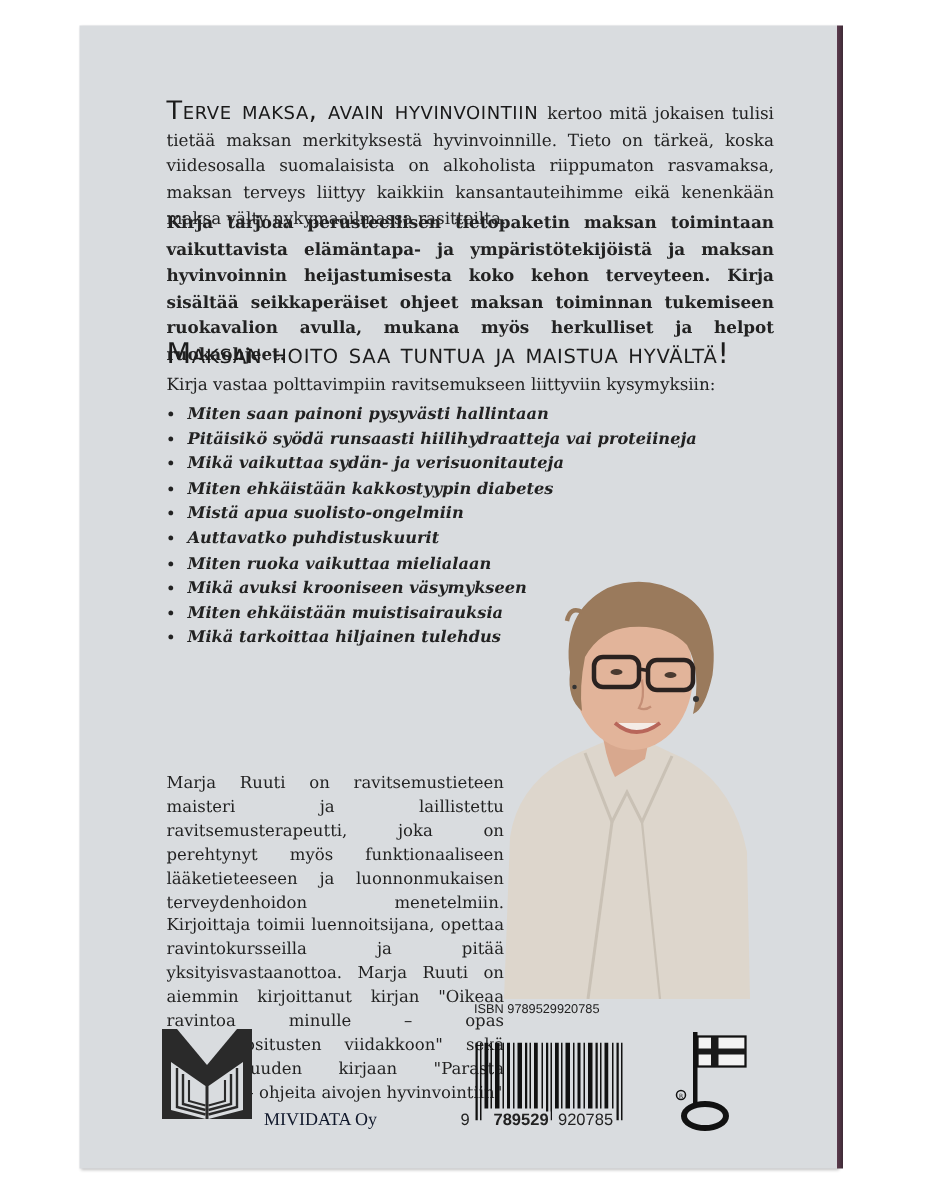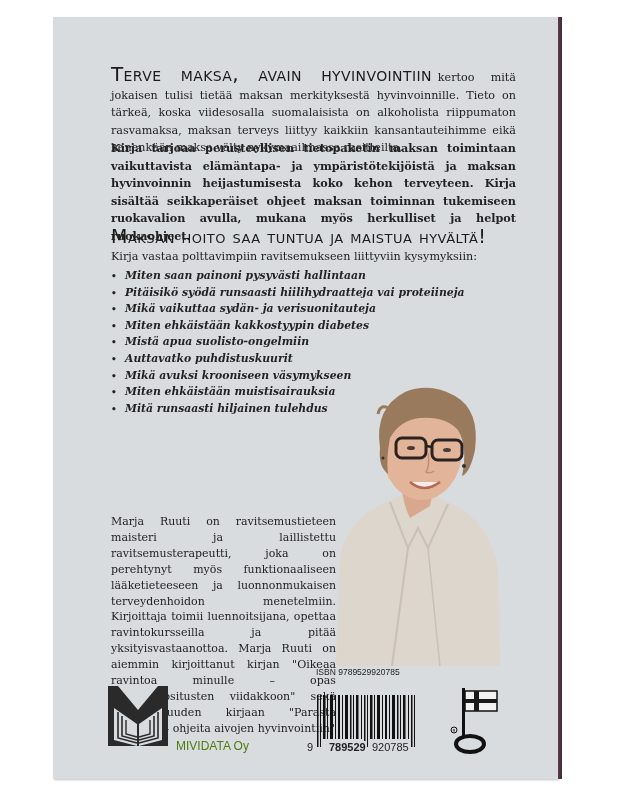--- a/index.html
+++ b/index.html
@@ -36,21 +36,21 @@
       position: absolute;
       left: 111px; top: 66px;
       width: 405px;
       font-size: 11.2px;
       line-height: 17.6px;
       color: #222;
       text-align: justify;
     }
     .intro .title-inline {
       font-family: "DejaVu Sans", sans-serif;
-      font-size: 20px;
+      font-size: 17px;
       font-variant: small-caps;
       letter-spacing: 0.4px;
       margin-right: 6px;
       color: #1a1a1a;
     }
     .para2 {
       position: absolute;
       left: 111px; top: 140px;
       width: 405px;
       font-size: 11.2px;
@@ -109,23 +109,23 @@
       overflow: hidden;
     }
     .logo {
       position: absolute;
       left: 108px; top: 686px;
       width: 60px; height: 60px;
     }
     .publisher-name {
       position: absolute;
       left: 176px; top: 739px;
-      font-family: Liberation Sans, sans-serif;
+      font-family: Liberation Serif, serif;
       font-size: 12px;
-      color: #4d7c0f;
+      color: #0f172a;
       white-space: nowrap;
     }
     .isbn-text {
       position: absolute;
       left: 316px; top: 667px;
       font-family: "Liberation Sans", sans-serif;
       font-size: 8.5px;
       color: #222;
       white-space: nowrap;
     }
@@ -166,23 +166,24 @@
 
 <div class="questions-intro">Kirja vastaa polttavimpiin ravitsemukseen liittyviin kysymyksiin:</div>
 
 <ul class="q-list">
   <li><span class="bullet">•</span><span>Miten saan painoni pysyvästi hallintaan</span></li>
   <li><span class="bullet">•</span><span>Pitäisikö syödä runsaasti hiilihydraatteja vai proteiineja</span></li>
   <li><span class="bullet">•</span><span>Mikä vaikuttaa sydän- ja verisuonitauteja</span></li>
   <li><span class="bullet">•</span><span>Miten ehkäistään kakkostyypin diabetes</span></li>
   <li><span class="bullet">•</span><span>Mistä apua suolisto-ongelmiin</span></li>
   <li><span class="bullet">•</span><span>Auttavatko puhdistuskuurit</span></li>
+  <li><span class="bullet">•</span><span>Miten ruoka vaikuttaa mielialaan</span></li>
   <li><span class="bullet">•</span><span>Mikä avuksi krooniseen väsymykseen</span></li>
   <li><span class="bullet">•</span><span>Miten ehkäistään muistisairauksia</span></li>
-  <li><span class="bullet">•</span><span>Mitä runsaasti hiljainen tulehdus</span></li>
+  <li><span class="bullet">•</span><span>Mikä tarkoittaa hiljainen tulehdus</span></li>
 </ul>
 
 <div class="bio">Marja Ruuti on ravitsemustieteen maisteri ja laillistettu ravitsemusterapeutti, joka on perehtynyt myös funktionaaliseen lääketieteeseen ja luonnonmukaisen terveydenhoidon menetelmiin. Kirjoittaja toimii luennoitsijana, opettaa ravintokursseilla ja pitää yksityisvastaanottoa. Marja Ruuti on aiemmin kirjoittanut kirjan "Oikeaa ravintoa minulle – opas ravintosuositusten viidakkoon" sekä ravinto-osuuden kirjaan "Parasta aivoillesi – ohjeita aivojen hyvinvointiin"</div>
 
 <div class="portrait">
   <svg width="176" height="288" viewBox="0 0 176 288" xmlns="http://www.w3.org/2000/svg">
 
     <path d="M6 288 L10 180 Q16 140 60 122 L88 110 L118 124 Q158 140 168 190 L170 288 Z" fill="#ddd6cc"></path>
     <path d="M60 124 L78 170 L88 150 L98 170 L118 126" fill="none" stroke="#c9c1b5" stroke-width="2"></path>
     <path d="M78 170 L62 288" stroke="#c9c1b5" stroke-width="2" fill="none"></path>

